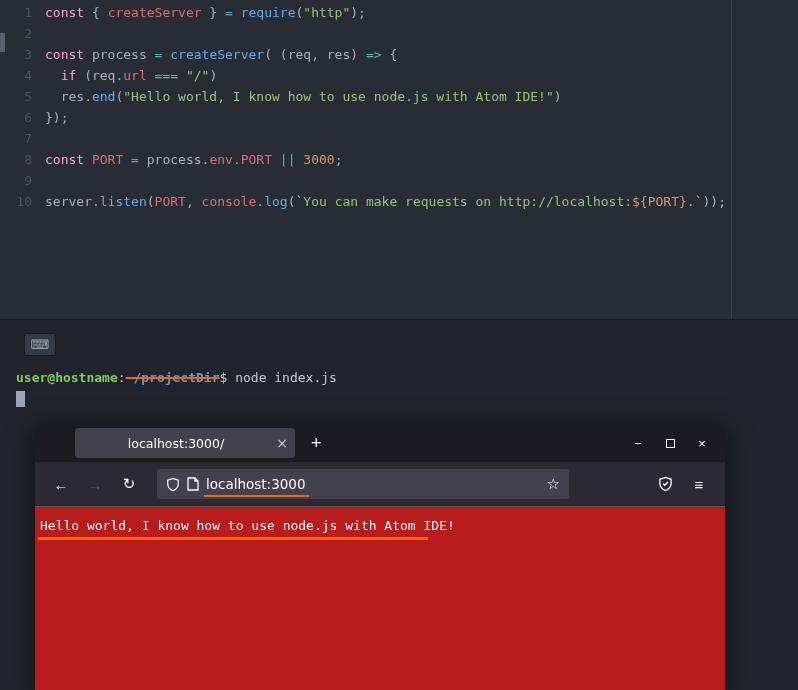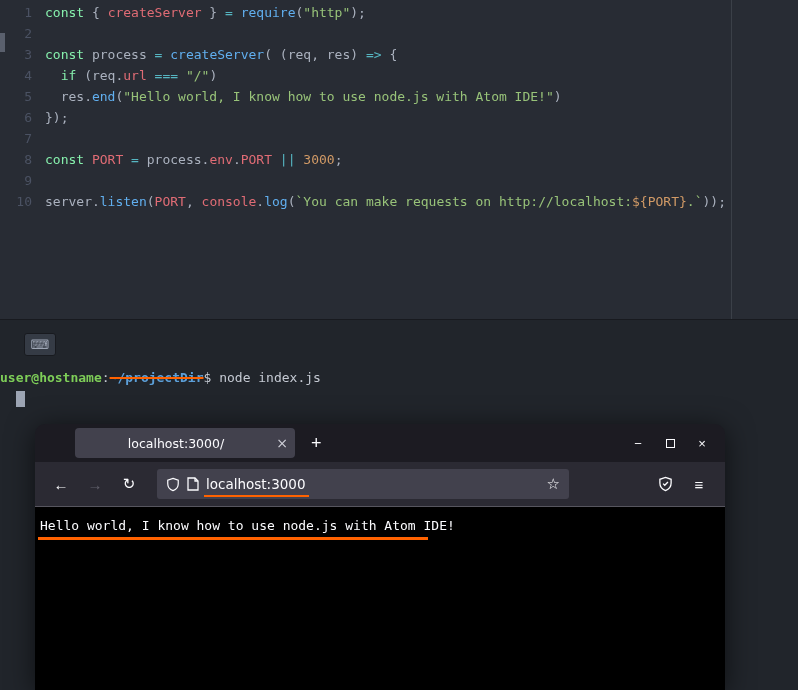--- a/index.html
+++ b/index.html
@@ -6,33 +6,33 @@
   html,body { width:798px; height:690px; overflow:hidden; }
   body { background:#21252b; font-family:"DejaVu Sans Mono",monospace; position:relative; }
 
   
   .editor { position:absolute; top:0; left:0; width:798px; height:319px; background:#282c34; overflow:hidden; }
   .code-lines { padding-top:2px; font-size:13px; line-height:21px; }
   .code-line { display:flex; }
   .gutter { flex:0 0 45px; text-align:right; padding-right:13px; color:#4b5263; }
   .code { white-space:pre; }
   .tok-p   { color:#abb2bf; }
-  .tok-kw  { color:#86efac; }
+  .tok-kw  { color:#f9a8d4; }
   .tok-fn  { color:#61afef; }
   .tok-str { color:#98c379; }
   .tok-var { color:#e06c75; }
   .tok-num { color:#d19a66; }
   .tok-op  { color:#56b6c2; }
   .wrap-guide { position:absolute; top:0; left:731px; width:1px; height:100%; background:#3b4048; }
   .gutter-marker { position:absolute; left:0; top:33px; width:5px; height:19px; background:#6b7280; opacity:.75; }
 
   
   .terminal { position:absolute; top:319px; left:0; width:798px; height:371px; background:#21252b; border-top:1px solid #181a1f; font-size:13px; color:#b8bec8; }
   .kbd-btn { margin:13px 0 12px 24px; width:32px; height:23px; background:#353b45; border:1px solid #181a1f; border-radius:3px; color:#9da5b4; font-size:13px; line-height:20px; text-align:center; cursor:pointer; }
-  .term-line { line-height:20px; white-space:pre; }
+  .term-line { padding-left:16px; line-height:20px; white-space:pre; }
   .t-user { color:#7ece58; font-weight:bold; }
   .t-plain { color:#c5cad3; }
   .t-path { color:#5c9fd8; font-weight:bold; text-decoration:line-through; text-decoration-color:#ff6200; text-decoration-thickness:2px; }
   .cursor { margin:3px 0 0 16px; width:9px; height:16px; background:#9da5b4; }
 
   
   .browser { position:absolute; left:35px; top:424px; width:690px; height:266px; background:#1c1b22; border-radius:10px 10px 0 0; box-shadow:0 4px 28px rgba(0,0,0,.6); overflow:hidden; font-family:"DejaVu Sans",sans-serif; }
   .titlebar { height:38px; display:flex; align-items:center; }
   .tab { margin-left:40px; width:220px; height:30px; background:#42414d; border-radius:4px; display:flex; align-items:center; color:#fbfbfe; font-size:12.5px; }
   .tab-title { flex:1; text-align:center; padding-left:8px; white-space:nowrap; overflow:hidden; }
@@ -46,21 +46,21 @@
   .navbtn { min-width:32px; height:30px; background:none; border:none; color:#fbfbfe; font-size:15px; cursor:pointer; border-radius:4px; display:flex; align-items:center; justify-content:center; }
   .navbtn.dim { color:#61606b; }
   .urlbar { margin-left:10px; width:412px; height:30px; background:#42414d; border-radius:3px; display:flex; align-items:center; padding:0 9px; gap:7px; }
   .ubicon { color:#fbfbfe; display:flex; align-items:center; cursor:pointer; }
   .url-text { flex:1; font-size:13.5px; color:#fbfbfe; }
   .url-inner { position:relative; display:inline-block; white-space:nowrap; }
   .url-underline { position:absolute; left:-2px; right:-3px; bottom:-5px; height:2px; background:#ff6200; }
   .star { color:#fbfbfe; font-size:15px; cursor:pointer; }
   .toolbar-spacer { flex:1; }
 
-  .page { height:184px; background:#000000; border-top:1px solid #57565f; padding:11px 0 0 5px; font-family:"DejaVu Sans Mono",monospace; font-size:13px; color:#fbfbfe; }
+  .page { height:184px; background:#b91c1c; border-top:1px solid #57565f; padding:11px 0 0 5px; font-family:"DejaVu Sans Mono",monospace; font-size:13px; color:#fbfbfe; }
   .page-text { display:inline-block; white-space:pre; }
   .page-underline { width:390px; height:3px; background:#ff6200; margin-top:4px; margin-left:-2px; }
 
   svg { display:block; }
 </style>
 </head>
 <body>
 
 <div class="editor">
   <div class="wrap-guide"></div>

